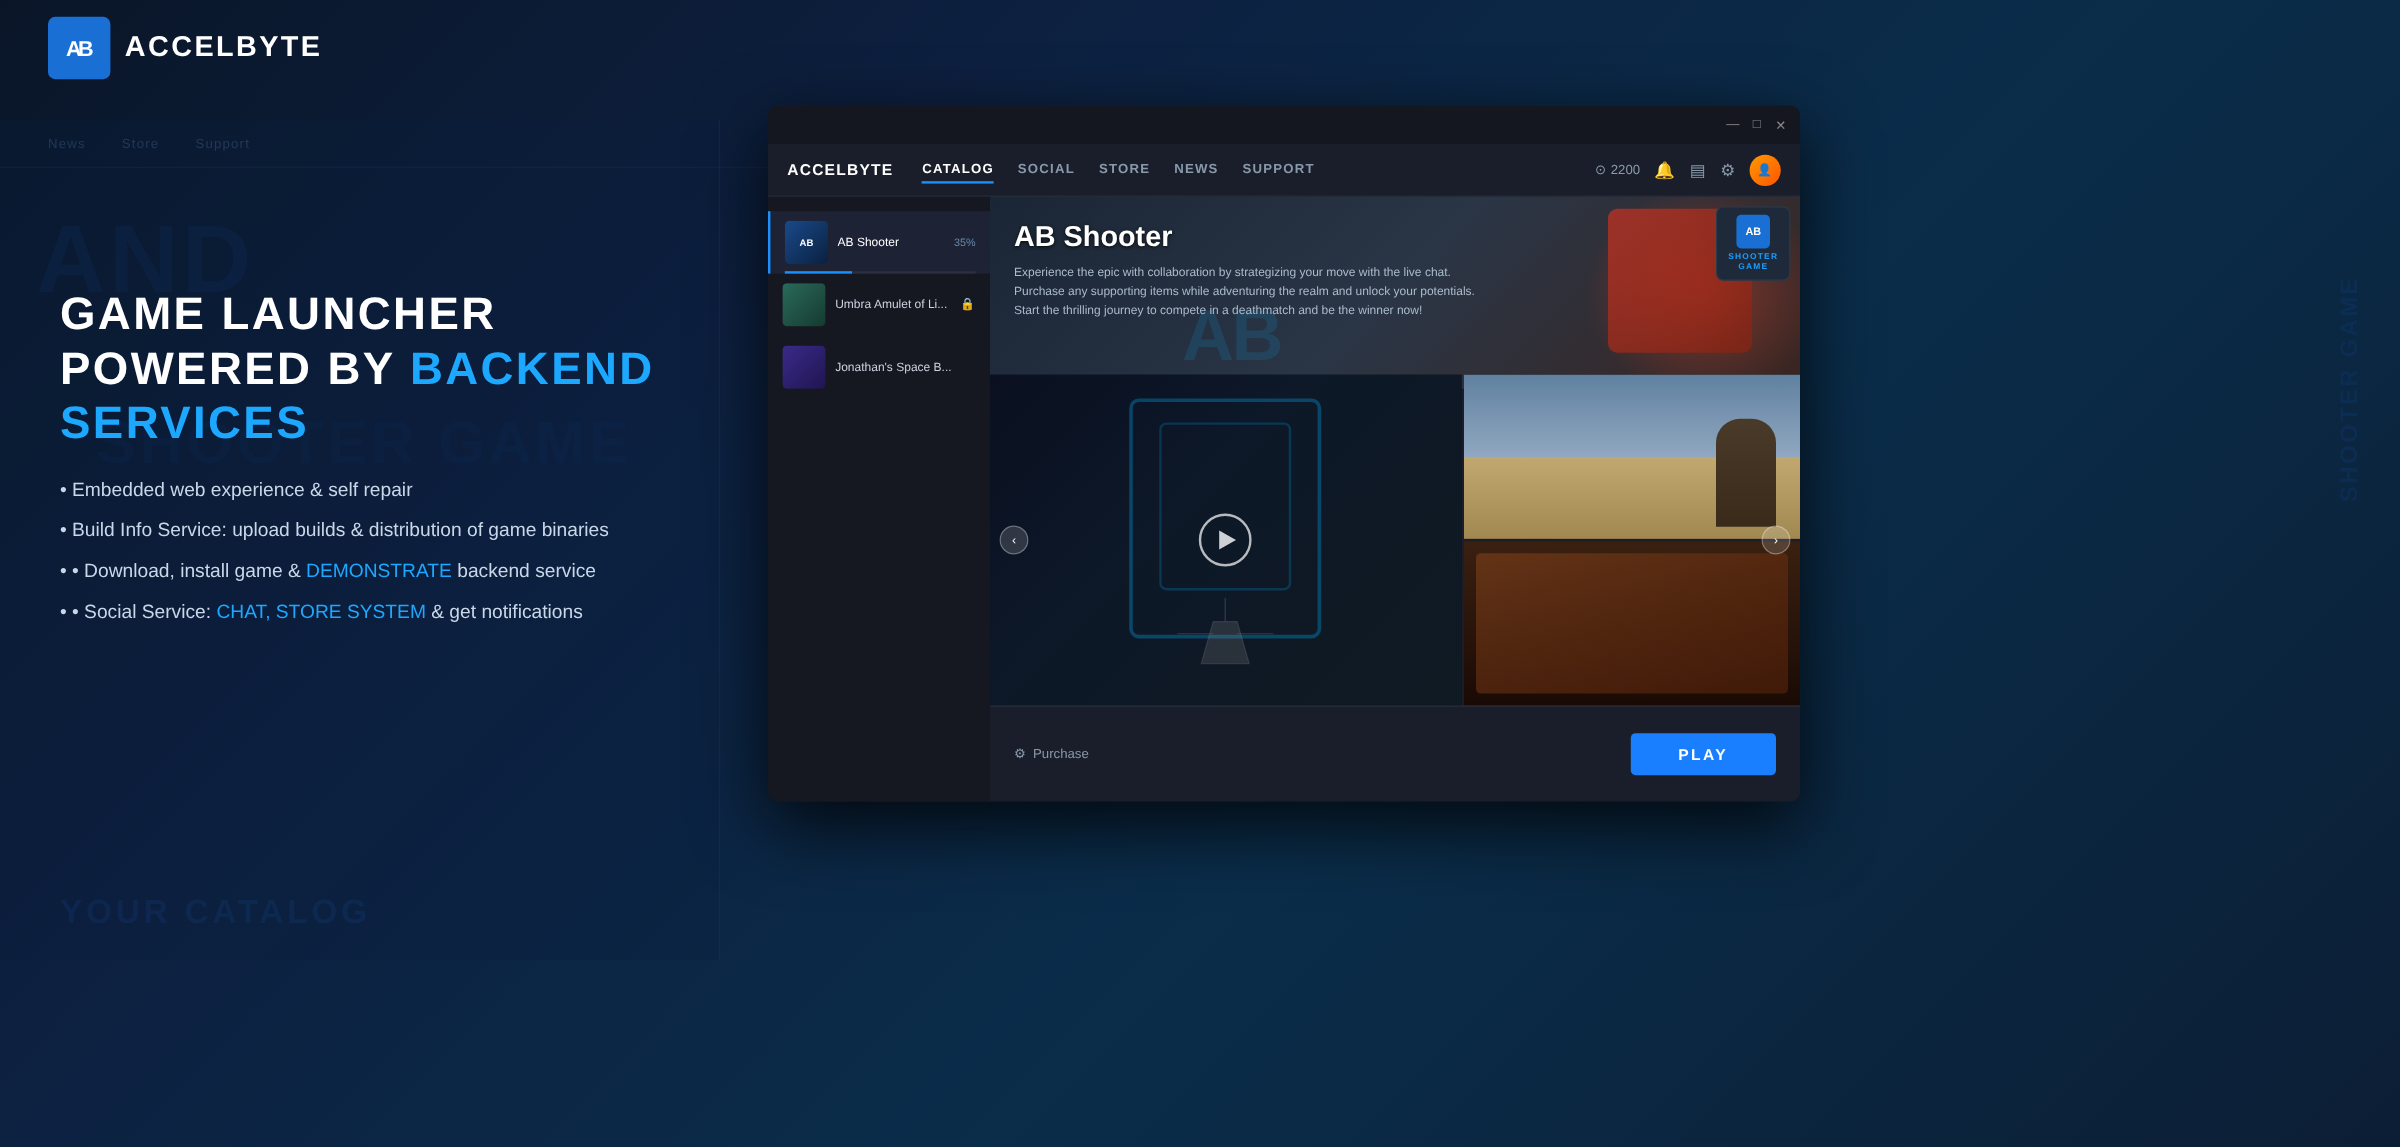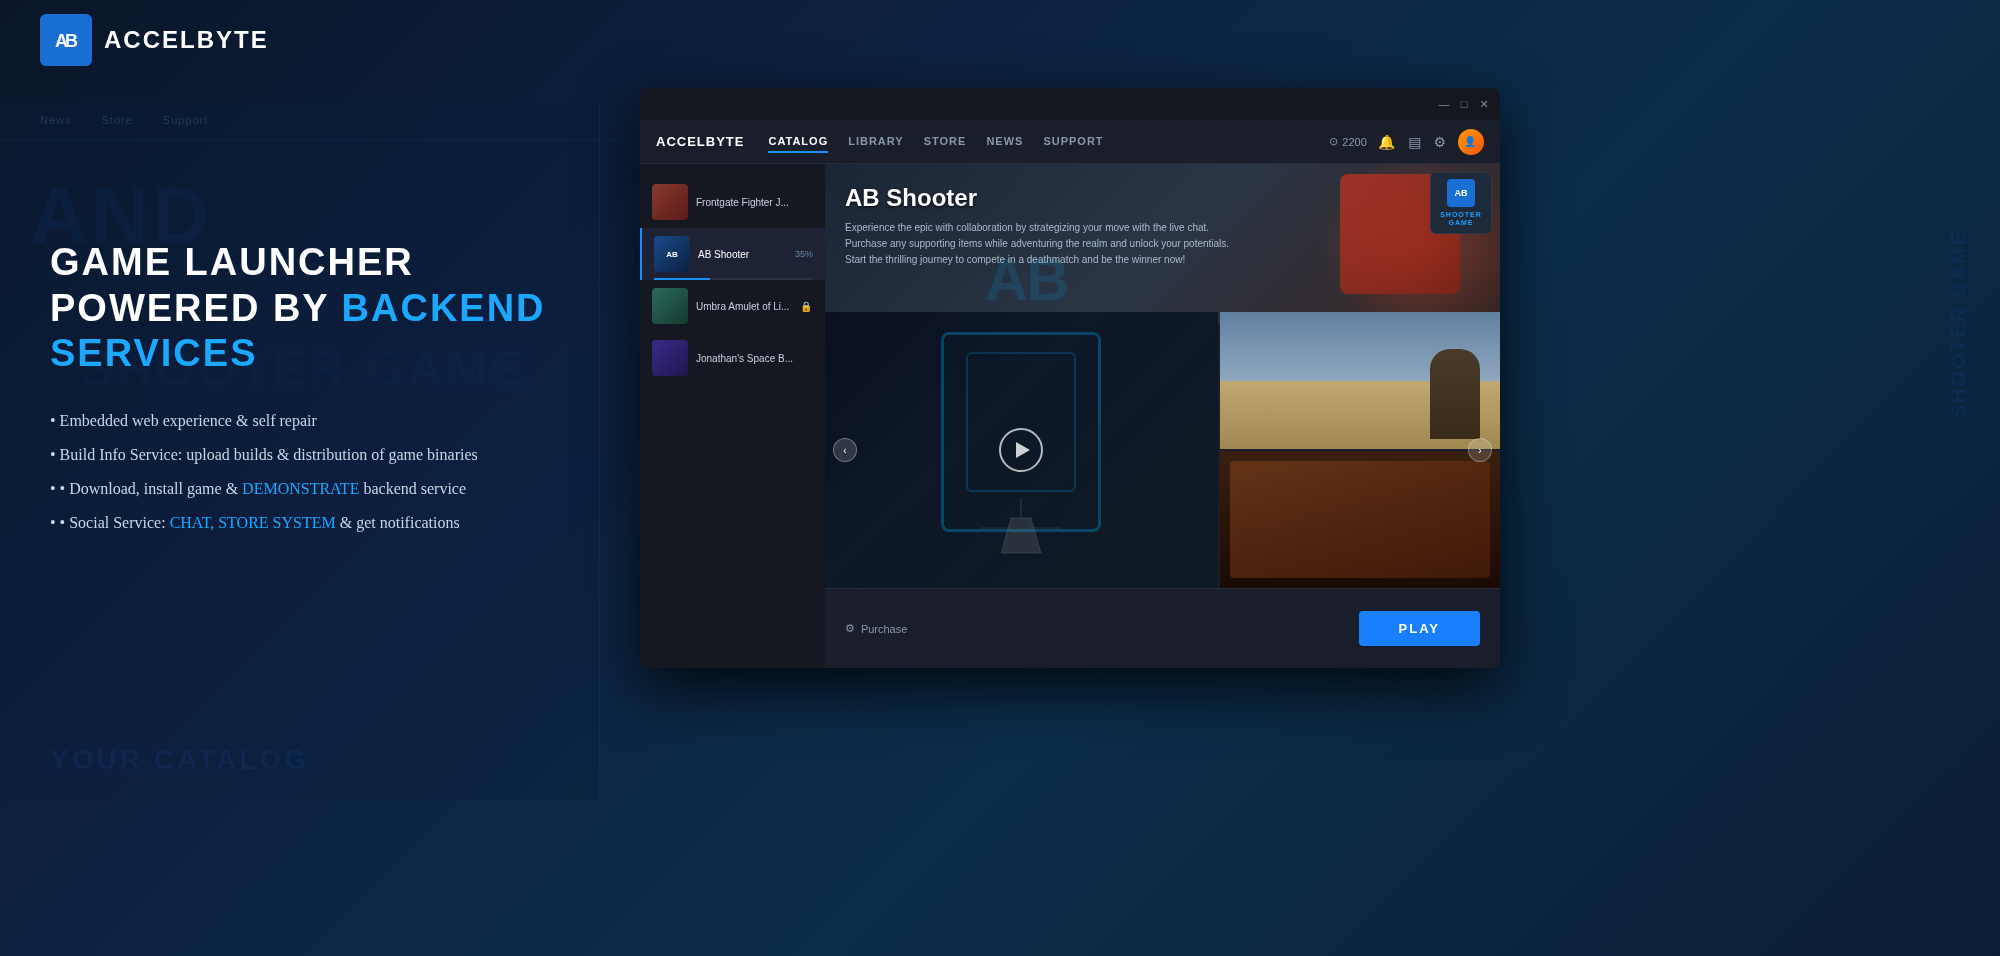--- a/index.html
+++ b/index.html
@@ -56,23 +56,22 @@
       font-size: 38px;
       font-weight: 700;
       letter-spacing: 2px;
       line-height: 1.2;
       text-transform: uppercase;
     }
     .highlight-blue {
       color: #1da8ff;
     }
     .bullet-list {
-      margin-top: 32px;
+      margin-top: 20px;
       list-style: none;
-      font-family: Liberation Serif, serif;
     }
     .bullet-list li {
       color: #c8d8e8;
       font-size: 16px;
       margin-bottom: 10px;
       line-height: 1.5;
     }
     .bullet-list li::before {
       content: '• ';
       color: #c8d8e8;
@@ -633,47 +632,41 @@
   <div class="window-titlebar">
     <div class="win-btn">—</div>
     <div class="win-btn">□</div>
     <div class="win-btn">✕</div>
   </div>
 
   <div class="nav-bar">
     <span class="nav-logo">ACCELBYTE</span>
     <div class="nav-items">
       <span class="nav-item active">CATALOG</span>
-      <span class="nav-item">LIBRARY</span>
+      <span class="nav-item">SOCIAL</span>
       <span class="nav-item">STORE</span>
       <span class="nav-item">NEWS</span>
       <span class="nav-item">SUPPORT</span>
     </div>
     <div class="nav-right">
       <div class="nav-currency">
         <span>⊙</span>
         <span>2200</span>
       </div>
       <span class="nav-icon">🔔</span>
       <span class="nav-icon">▤</span>
       <span class="nav-icon">⚙</span>
       <div class="avatar-circle">👤</div>
     </div>
   </div>
 
   <div class="main-content">
 
     <div class="sidebar">
 
-      <div class="game-item">
-        <div class="game-thumb">
-          <div class="game-thumb-inner game-thumb-1"></div>
-        </div>
-        <span class="game-title-text">Frontgate Fighter J...</span>
-      </div>
 
       <div class="game-item active">
         <div class="game-thumb">
           <div class="game-thumb-inner game-thumb-2" style="background:linear-gradient(135deg,#1a4a8a,#0a2040); display:flex; align-items:center; justify-content:center;">
             <span style="color:white; font-size:8px; font-weight:bold;">AB</span>
           </div>
         </div>
         <span class="game-title-text">AB Shooter</span>
         <span class="game-progress">35%</span>
         <div class="progress-bar-container">

